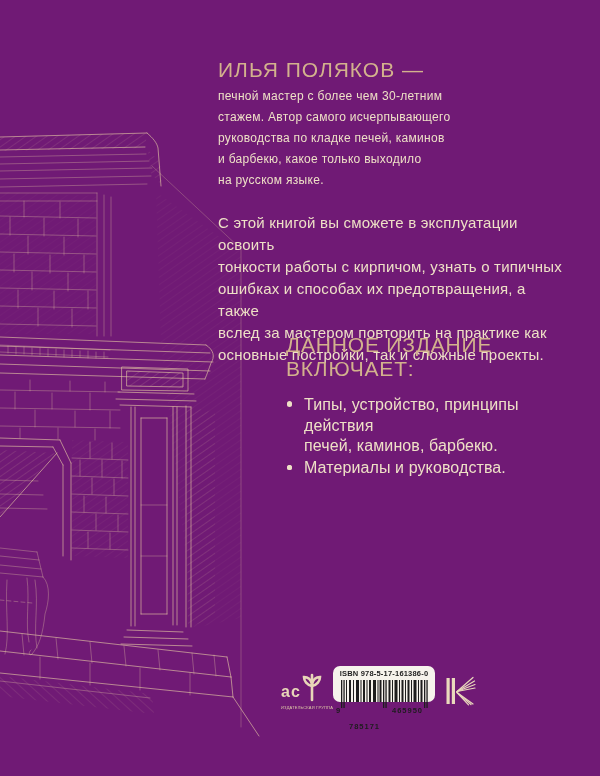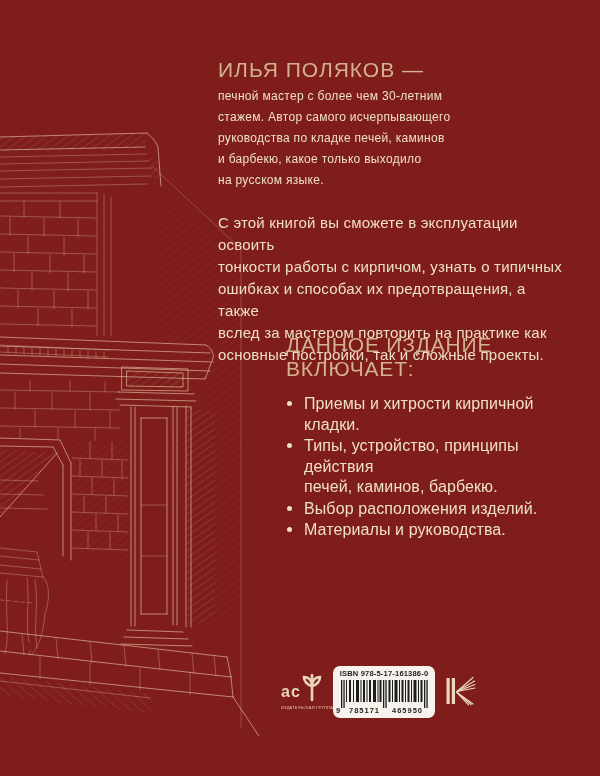--- a/index.html
+++ b/index.html
@@ -1,19 +1,19 @@
 <!DOCTYPE html>
 <html><head>
 <meta charset="utf-8">
 <style>
   html,body{margin:0;padding:0;background:#3a2a1d;}
   .cover{
     position:relative;
     width:600px;height:776px;
-    background:#7f1d1d;
+    background:#701a75;
     overflow:hidden;
     font-family:"Liberation Sans", sans-serif;
   }
   
   .sketch{position:absolute;left:0;top:0;}
   .s6{stroke:#e6c9a4;stroke-opacity:.62;fill:none;stroke-width:1;stroke-linecap:round;}
   .s4{stroke:#e6c9a4;stroke-opacity:.42;fill:none;stroke-width:.8;stroke-linecap:round;}
   .s3{stroke:#e6c9a4;stroke-opacity:.3;fill:none;stroke-width:.9;stroke-linecap:round;}
   
   .txt{position:absolute;white-space:pre-line;color:#eee0c6;}
@@ -24,28 +24,28 @@
   .edition-list{position:absolute;left:286px;top:394px;width:292px;margin:0;padding:0;list-style:none;}
   .edition-list li{position:relative;padding-left:18px;margin:0 0 1px 0;
      font-size:16px;line-height:20.5px;letter-spacing:.1px;color:#eee0c6;white-space:pre-line;}
   .dot{position:absolute;left:1px;top:7px;width:5px;height:5px;border-radius:50%;background:#eee0c6;}
   
   .ast{position:absolute;left:281px;top:672px;width:52px;height:42px;color:#e8d6b8;}
   .ast-word{position:absolute;left:0;top:11px;font-size:16px;font-weight:bold;letter-spacing:1px;}
   .ast-sprout{position:absolute;left:19px;top:0;}
   .ast-caption{position:absolute;left:0;top:33px;width:52px;font-size:4px;letter-spacing:.2px;
      color:#e0cba8;white-space:nowrap;overflow:hidden;}
-  .barcode-label{position:absolute;left:333px;top:666px;width:102px;height:52px;
+  .barcode-label{position:absolute;left:333px;top:666px;width:102px;height:36px;
      background:#f6f3ec;border-radius:7px;}
   .isbn{position:absolute;left:0;top:3px;width:102px;text-align:center;
      font-size:7.5px;font-weight:bold;letter-spacing:.2px;color:#1d1d1d;}
   .bars{position:absolute;left:7px;top:14px;}
   .bc-digit{position:absolute;font-size:7.5px;font-weight:bold;color:#1d1d1d;letter-spacing:1px;}
   .bc-d1{left:3px;top:40px;}
-  .bc-d2{left:16px;top:40px;}
+  .bc-d2{left:16px;top:56px;}
   .bc-d3{left:59px;top:40px;}
   .kladez{position:absolute;left:446px;top:676px;width:30px;height:30px;}
 </style>
 </head>
 <body>
 
 <div class="cover">
 
   <svg class="sketch" width="260" height="776" viewBox="0 0 260 776">
     <defs>
@@ -126,25 +126,24 @@
 
   <div class="txt annotation">С этой книгой вы сможете в эксплуатации освоить
 тонкости работы с кирпичом, узнать о типичных
 ошибках и способах их предотвращения, а также
 вслед за мастером повторить на практике как
 основные постройки, так и сложные проекты.</div>
 
   <div class="txt edition-heading">ДАННОЕ ИЗДАНИЕ
 ВКЛЮЧАЕТ:</div>
   <ul class="edition-list">
-    <li><span class="dot"></span><span>Приемы и хитрости кирпичной
-кладки.</span></li>
+    <li><span class="dot"></span></li>
     <li><span class="dot"></span><span>Типы, устройство, принципы действия
 печей, каминов, барбекю.</span></li>
-    <li><span class="dot"></span><span>Выбор расположения изделий.</span></li>
+    <li><span class="dot"></span></li>
     <li><span class="dot"></span><span>Материалы и руководства.</span></li>
   </ul>
 
   <div class="ast">
     <span class="ast-word">ас</span>
     <svg class="ast-sprout" width="26" height="30" viewBox="0 0 26 30">
       <g fill="none" stroke="#e8d6b8" stroke-width="2.6" stroke-linecap="round">
         <path d="M12,28 L12,12"></path>
         <path d="M12,14 C7,13 4,9 4,5 C8,5 11,8 12,12"></path>
         <path d="M12,14 C17,13 20,9 20,5 C16,5 13,8 12,12"></path>

